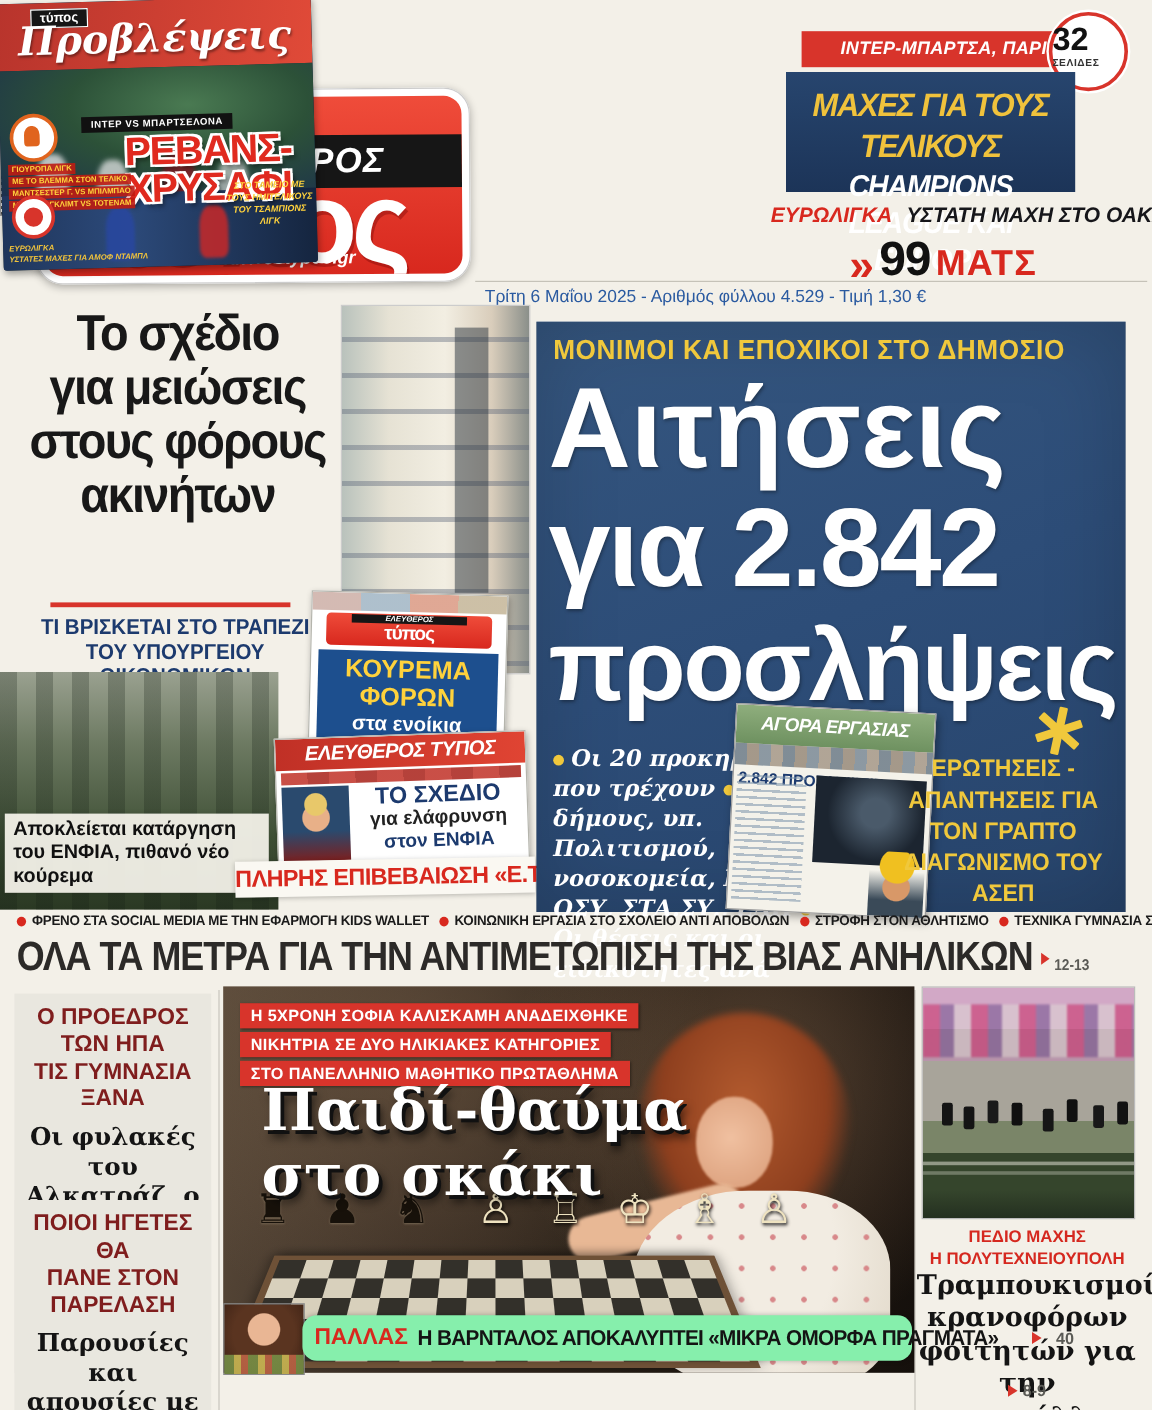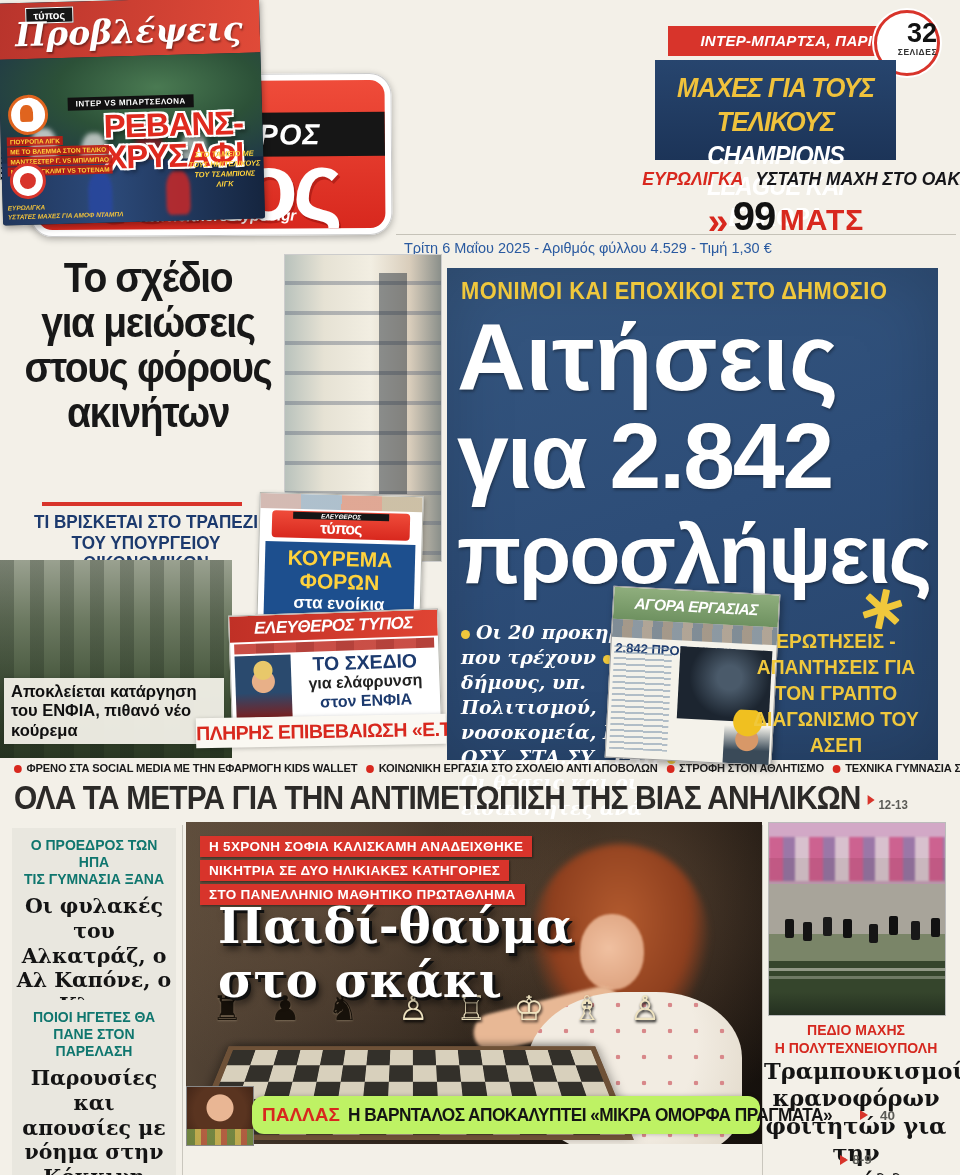--- a/index.html
+++ b/index.html
@@ -37,21 +37,21 @@
   #ins-yellowbox div{display:table;background:rgba(190,28,18,.9);color:#ffd23c;font-weight:bold;font-size:6.5px;padding:1px 3px;margin-bottom:1px;white-space:nowrap;}
   #ins-photo2{position:absolute;left:0;bottom:0;right:0;height:62px;background:linear-gradient(90deg,#20365c,#2c4a7a 40%,#15253f);}
   #ins-players2{position:absolute;left:86px;bottom:6px;width:24px;height:44px;background:rgba(40,70,160,.85);border-radius:40% 40% 20% 20%;box-shadow:78px 0 0 rgba(200,40,40,.85);filter:blur(1.5px);}
   #ins-el-badge{left:8px;bottom:26px;width:30px;height:30px;border:3px solid #d8342b;}
   #ins-el-badge::after{content:"";position:absolute;left:7px;top:7px;width:16px;height:16px;border-radius:50%;background:#d8342b;}
   #ins-el-text{position:absolute;left:5px;bottom:3px;color:#f0c23c;font-weight:bold;font-style:italic;font-size:6.5px;line-height:1.35;white-space:nowrap;}
   #ins-right-text{position:absolute;right:3px;bottom:30px;width:72px;text-align:center;color:#ffd23c;font-weight:bold;font-style:italic;font-size:7.5px;line-height:1.35;}
 
   
   #tr-redbar{left:668px;top:26px;width:242px;height:30px;background:#d8342b;color:#fff;font-weight:bold;font-style:italic;font-size:15px;text-align:center;line-height:30px;letter-spacing:.3px;}
-  #tr-badge{left:874px;top:10px;width:60px;height:60px;border-radius:50%;background:#fff;border:3px solid #d8342b;box-shadow:0 0 0 2px #fff;text-align:right;}
+  #tr-badge{left:874px;top:10px;width:60px;height:60px;border-radius:50%;background:#fff;border:3px solid #d8342b;box-shadow:0 0 0 2px #fff;text-align:left;}
   #tr-badge .num{display:block;font-size:27px;font-weight:bold;color:#111;margin-top:7px;line-height:1;}
   #tr-badge .lbl{display:block;font-size:8.5px;font-weight:bold;color:#333;letter-spacing:.5px;}
   #tr-navy{left:655px;top:60px;width:241px;height:100px;background:linear-gradient(180deg,#27456e 0%,#1c3458 100%);padding-top:12px;box-sizing:border-box;}
   #tr-navy .l1{text-align:center;color:#f0c23c;font-weight:bold;font-style:italic;font-size:27px;letter-spacing:-1px;transform:scaleX(.95);line-height:1.25;}
   #tr-navy .l2{text-align:center;color:#fff;font-weight:bold;font-style:italic;font-size:25px;letter-spacing:-1px;transform:scaleX(.95);line-height:1.25;}
   #tr-strip{left:655px;top:162px;width:305px;height:34px;display:flex;align-items:center;justify-content:center;gap:6px;white-space:nowrap;}
   #tr-strip .el{color:#d8281e;font-weight:bold;font-style:italic;font-size:17.5px;}
   #tr-strip .dot{width:8px;height:8px;border-radius:50%;background:#8a8a84;}
   #tr-strip .tx{color:#16161a;font-weight:bold;font-style:italic;font-size:17.5px;}
   #tr-matches{left:641px;top:194px;width:290px;text-align:center;white-space:nowrap;}
@@ -130,21 +130,21 @@
   #v-bullets span.it{margin-right:9px;}
   #v-bullets span.it::before{content:"";display:inline-block;width:8px;height:8px;border-radius:50%;background:#d8281e;margin-right:5px;vertical-align:-1px;}
   #v-headline{left:14px;top:778px;white-space:nowrap;font-size:34px;font-weight:bold;color:#2c2a28;letter-spacing:-1px;transform:scaleX(.88);transform-origin:left;}
   #v-headline .pg{font-size:13px;letter-spacing:0;}
 
   
   .divider-v{width:1px;background:#c9c6bd;}
   #div1{left:182px;top:825px;height:350px;}
   #div2{left:762px;top:825px;height:350px;}
   .grey-box{left:12px;width:164px;background:#e9e7df;text-align:center;padding:9px 4px 10px;box-sizing:border-box;}
-  .grey-box .kick{color:#0f766e;font-weight:bold;font-size:14px;line-height:1.2;}
+  .grey-box .kick{color:#7f1d1d;font-weight:bold;font-size:19px;line-height:1.2;}
   .grey-box .head{font-family:"DejaVu Serif",serif;font-weight:bold;font-size:20.5px;color:#141414;line-height:1.2;margin-top:7px;}
   .grey-box .pg{margin-top:9px;}
   #box-alcatraz{top:828px;}
   #box-parade{top:1000px;}
 
   
   #photo-chess{left:186px;top:822px;width:576px;height:322px;overflow:hidden;
     background:radial-gradient(circle at 78% 26%,rgba(210,160,120,.3),transparent 42%),
                radial-gradient(circle at 30% 20%,rgba(150,120,90,.35),transparent 50%),
                linear-gradient(100deg,#5a4a3a 0%,#3a2e24 30%,#241c14 62%,#15100c 100%);}
@@ -160,21 +160,21 @@
   #chess-kickers{left:200px;top:836px;}
   #chess-kickers div{display:table;background:#d8342b;color:#fff;font-weight:bold;font-size:13.5px;letter-spacing:.3px;padding:3px 9px;margin-bottom:3px;box-shadow:1px 1px 2px rgba(0,0,0,.4);}
   #chess-headline{left:218px;top:900px;font-family:"DejaVu Serif",serif;font-weight:bold;font-size:48px;color:#fff;line-height:1.12;text-shadow:3px 3px 0 #111,4px 6px 7px rgba(0,0,0,.6);}
 
   
   #pallas-photo{left:186px;top:1086px;width:66px;height:58px;
     background:radial-gradient(circle at 50% 36%,#e9b694 13px,transparent 14px),
                radial-gradient(ellipse at 50% 42%,#5a3420 55%,#3a2014 100%);
     border:1px solid #888;}
   #pallas-photo::after{content:"";position:absolute;left:0;right:0;bottom:0;height:16px;background:repeating-linear-gradient(90deg,#7a9a4a 0 8px,#d8c85a 8px 14px,#c86a4a 14px 20px);opacity:.8;}
-  #pallas-bar{left:252px;top:1096px;width:508px;height:38px;background:#bef264;box-shadow:0 0 4px rgba(0,0,0,.25);display:flex;align-items:center;padding:0 10px;gap:8px;box-sizing:border-box;white-space:nowrap;border-radius:12px;}
+  #pallas-bar{left:252px;top:1096px;width:508px;height:38px;background:#86efac;box-shadow:0 0 4px rgba(0,0,0,.25);display:flex;align-items:center;padding:0 10px;gap:8px;box-sizing:border-box;white-space:nowrap;border-radius:12px;}
   #pallas-bar .brand{color:#d8281e;font-weight:bold;font-size:19px;}
   #pallas-bar .tx{color:#141414;font-weight:bold;font-size:18px;letter-spacing:-.6px;transform:scaleX(.96);transform-origin:left;}
 
   
   #photo-riot{left:768px;top:822px;width:176px;height:192px;overflow:hidden;border:1px solid #bbb;
     background:linear-gradient(180deg,#d2a8c6 0 18%,#b895aa 18% 32%,#a8a49a 32% 58%,#7a8568 58% 72%,#35452c 72% 88%,#243020 100%);}
   #riot-graffiti{position:absolute;left:0;top:14px;right:0;height:44px;background:repeating-linear-gradient(90deg,rgba(200,40,100,.55) 0 14px,rgba(90,60,130,.45) 14px 26px,rgba(225,225,215,.45) 26px 40px);filter:blur(1px);}
   #riot-figures{position:absolute;left:16px;top:96px;width:9px;height:19px;background:#141414;border-radius:2px;
     box-shadow:18px 3px #141414,38px -2px #1a1a1a,58px 0 #101010,84px 5px #161616,104px -3px #101010,126px 2px #181818,146px -1px #121212;}
   #riot-rail{position:absolute;left:0;right:0;bottom:44px;height:3px;background:rgba(220,220,210,.55);box-shadow:0 8px 0 rgba(220,220,210,.35);}

